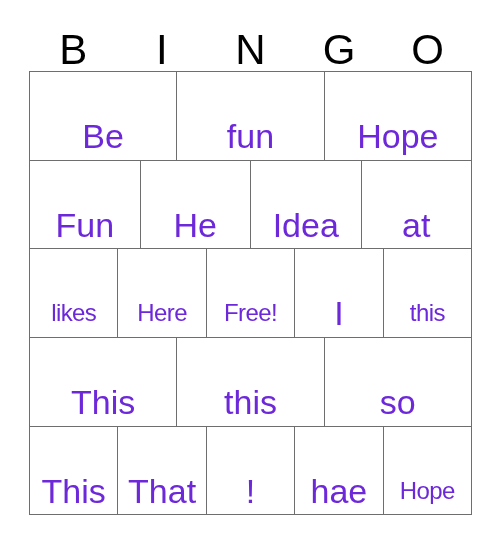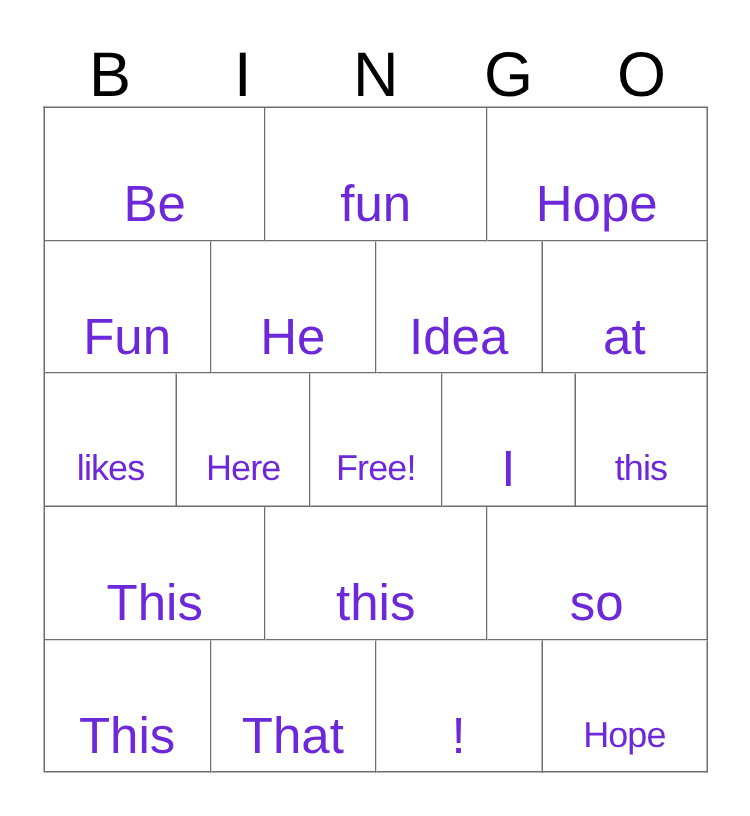--- a/index.html
+++ b/index.html
@@ -171,18 +171,21 @@
       <div class="cell">
         <span class="cell-text">This</span>
       </div>
       <div class="cell">
         <span class="cell-text">That</span>
       </div>
       <div class="cell">
         <span class="cell-text">!</span>
       </div>
       <div class="cell">
+        <span class="cell-text">hae</span>
+      </div>
+      <div class="cell">
         <span class="cell-text tight">Hope</span>
       </div>
     </div>
 
   </div>
 </div>
 
 </body></html>

